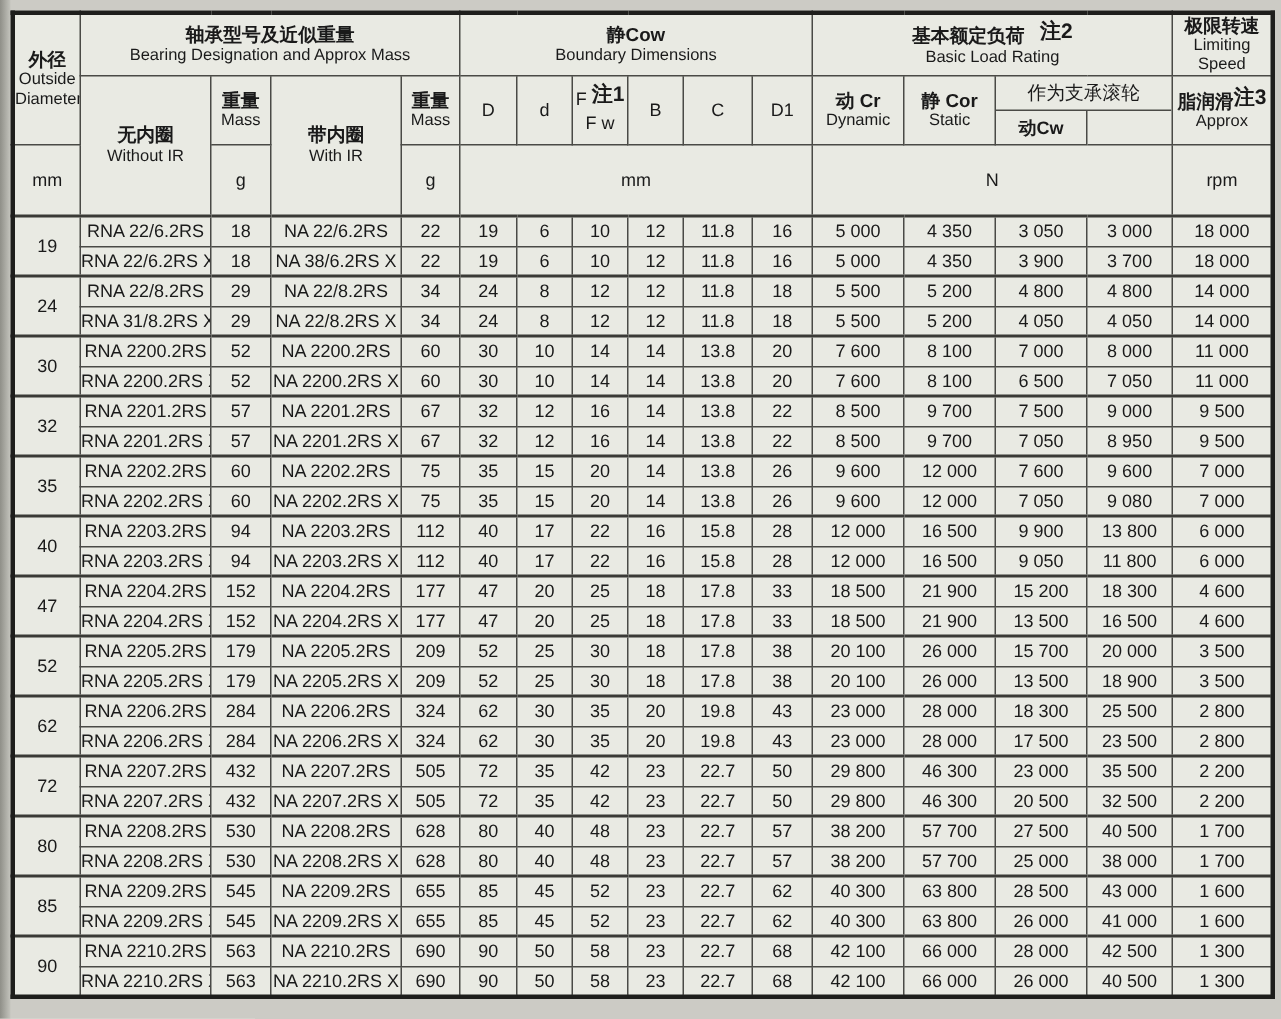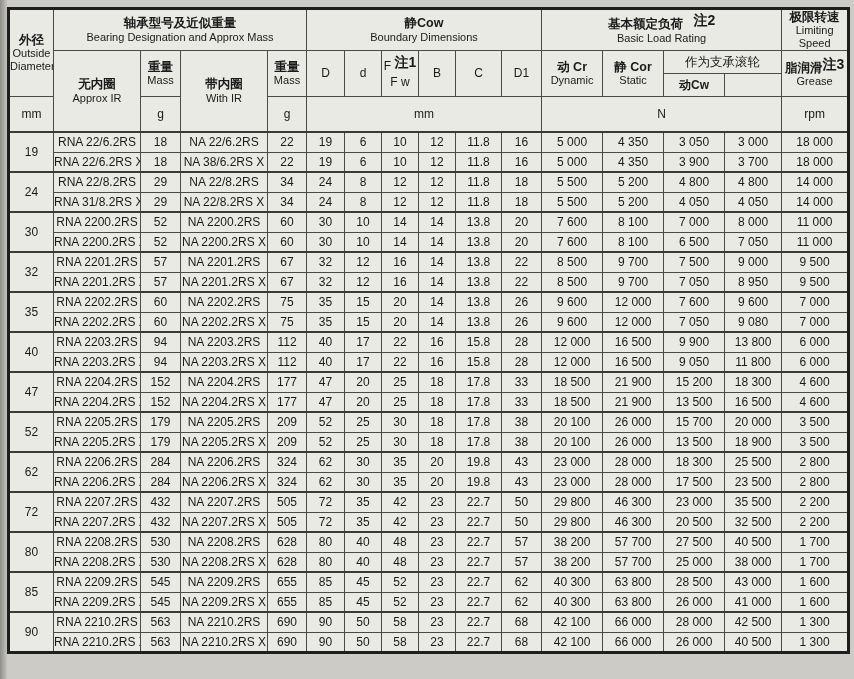--- a/index.html
+++ b/index.html
@@ -23,21 +23,21 @@
   table.spec th, table.spec td {
     border: 1px solid #4a4a46;
     padding: 0; text-align: center; vertical-align: middle;
     font-size: 12px; white-space: nowrap; overflow: hidden;
     background: #e9eae3;
   }
   table.spec { border: 3px solid #1e1e1c; }
   thead th { background: #e3e4dd; }
   thead tr.hr1 { height: 36px; }
   thead tr.hr2 { height: 46px; }
-  thead tr.hr3 { height: 36px; padding-left: 24px; }
+  thead tr.hr3 { height: 48px; padding-left: 24px; }
   tbody tr { height: 20px; }
   .zh { display: block; font-weight: bold; font-size: 12.5px; line-height: 1.15; }
   .en { display: block; font-weight: normal; font-size: 11px; line-height: 1.15; }
   .unit { font-weight: normal; font-size: 12px; }
   
   td.c-od, th.h-od, th.h-od-unit { background: #dcddd4; }
   td.c-dim, th.h-dim, th.h-dim-unit { background: #dcddd4; }
   td.c-des { text-align: left; padding-left: 4px; font-size: 11px; }
   td.c-mass, td.c-load, td.c-rpm { font-size: 12px; }
   
@@ -104,21 +104,21 @@
         </th>
         <th>
           <span class="zh">极限转速</span>
           <span class="en">Limiting</span>
           <span class="en">Speed</span>
         </th>
       </tr>
       <tr class="hr2">
         <th rowspan="2">
           <span class="zh">无内圈</span>
-          <span class="en">Approx IR</span>
+          <span class="en">Without IR</span>
         </th>
         <th>
           <span class="zh">重量</span>
           <span class="en">Mass</span>
         </th>
         <th rowspan="2">
           <span class="zh">带内圈</span>
           <span class="en">With IR</span>
         </th>
         <th>
@@ -144,21 +144,21 @@
         </th>
         <th colspan="2" class="split">
           <div class="top">作为支承滚轮</div>
           <div class="bottom">
             <span class="cw">动Cw</span>
             <span class="cow">静Cow</span>
           </div>
         </th>
         <th>
           <span class="zh"><span>脂润滑</span><span class="fnote-inline">注3</span></span>
-          <span class="en">Grease</span>
+          <span class="en">Approx</span>
         </th>
       </tr>
       <tr class="hr3">
         <th class="h-od-unit"><span class="unit">mm</span></th>
         <th><span class="unit">g</span></th>
         <th><span class="unit">g</span></th>
         <th colspan="6" class="h-dim-unit"><span class="unit">mm</span></th>
         <th colspan="4"><span class="unit">N</span></th>
         <th><span class="unit">rpm</span></th>
       </tr>

